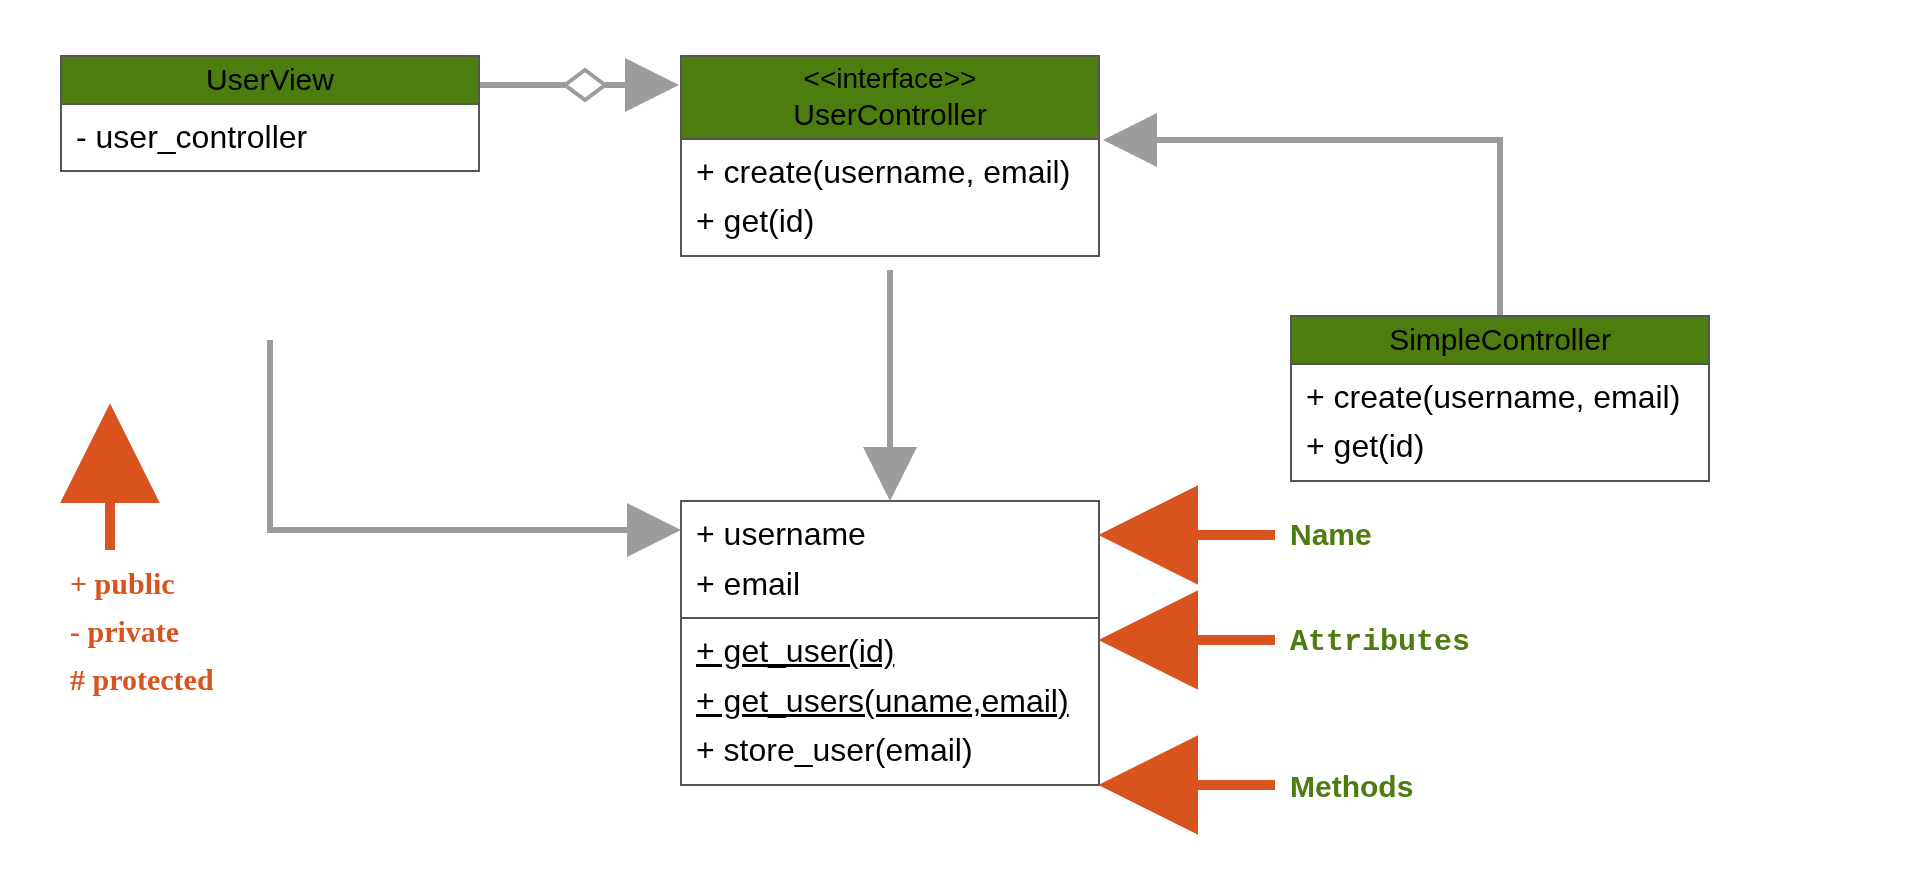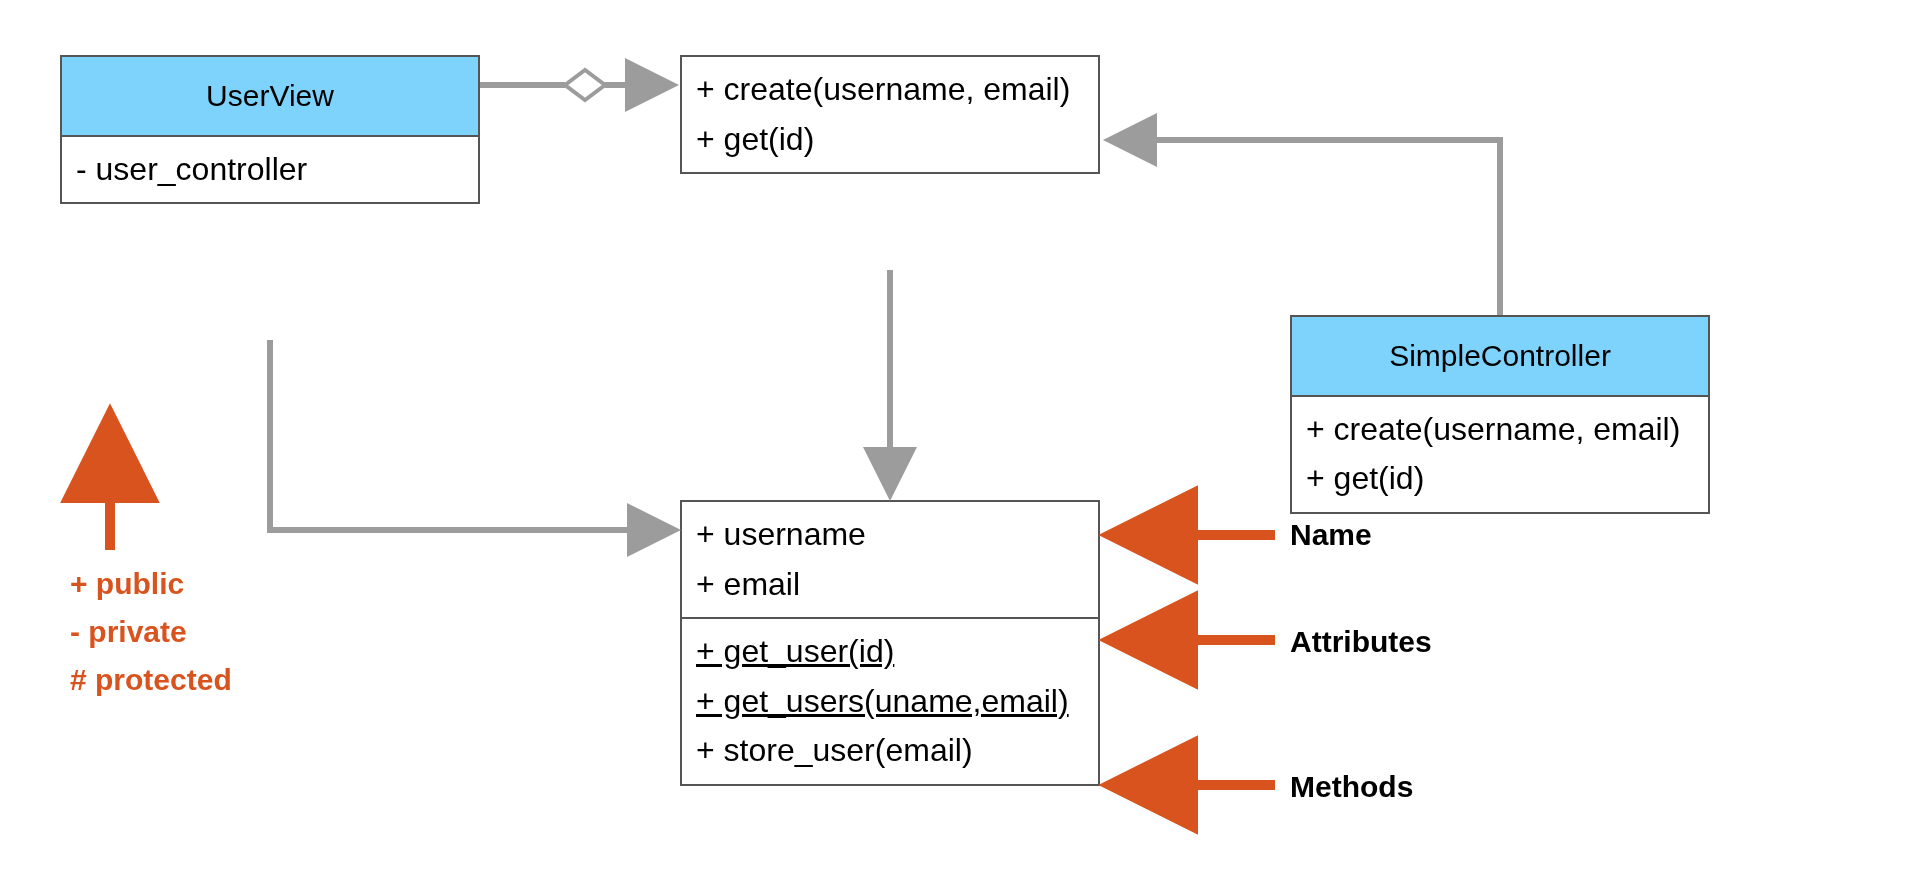--- a/index.html
+++ b/index.html
@@ -4,49 +4,49 @@
 <style>
   html,body{margin:0;padding:0;background:#fff;font-family:Arial,Helvetica,sans-serif;}
   .canvas{position:relative;width:1922px;height:884px;}
   .uml{
     position:absolute;
     border:2px solid #555;
     background:#fff;
     box-sizing:border-box;
   }
   .uml .name{
-    background:#7dd3fc;
+    background:#4d7c0f;
     border-bottom:2px solid #555;
     text-align:center;
-    padding:20px 12px;
+    padding:4px 12px;
     font-size:30px;
     line-height:1.25;
   }
   .uml .name .stereo{display:block;font-size:28px;}
   .uml .section{
     border-bottom:2px solid #555;
     padding:8px 14px;
     font-size:32px;
     line-height:1.55;
     text-align:left;
   }
   .uml .section:last-child{border-bottom:none;}
   .uml .row{white-space:nowrap;}
   .uml .underline{text-decoration:underline;}
   .legend{
     position:absolute;
     color:#d9531e;
-    font-family:Liberation Sans, sans-serif;
+    font-family:Liberation Serif, serif;
     font-size:30px;
     font-weight:bold;
     line-height:1.6;
   }
   .anno{
     position:absolute;
-    color:#000000;
+    color:#4d7c0f;
     font-family:"Comic Sans MS","Comic Sans",cursive,Arial;
     font-size:30px;
     font-weight:bold;
   }
   svg.overlay{position:absolute;left:0;top:0;width:1922px;height:884px;pointer-events:none;}
 </style>
 </head>
 <body>
 
 <div class="canvas">
@@ -54,20 +54,24 @@
   <div class="uml" style="left:60px;top:55px;width:420px;">
     <div class="name">
       <span>UserView</span>
     </div>
     <div class="section">
       <div class="row">- user_controller</div>
     </div>
   </div>
 
   <div class="uml" style="left:680px;top:55px;width:420px;">
+    <div class="name">
+      <span class="stereo">&lt;&lt;interface&gt;&gt;</span>
+      <span>UserController</span>
+    </div>
     <div class="section">
       <div class="row">+ create(username, email)</div>
       <div class="row">+ get(id)</div>
     </div>
   </div>
 
   <div class="uml" style="left:1290px;top:315px;width:420px;">
     <div class="name">
       <span>SimpleController</span>
     </div>
@@ -89,21 +93,21 @@
     </div>
   </div>
 
   <div class="legend" style="left:70px;top:560px;">
     <div>+ public</div>
     <div>- private</div>
     <div># protected</div>
   </div>
 
   <div class="anno" style="left:1290px;top:518px;">Name</div>
-  <div class="anno" style="left:1290px;top:625px;">Attributes</div>
+  <div class="anno" style="left:1290px;top:625px;font-family:Liberation Mono, monospace;">Attributes</div>
   <div class="anno" style="left:1290px;top:770px;">Methods</div>
 
   <svg class="overlay" viewBox="0 0 1922 884">
     <defs>
       <marker id="grey-arrow" viewBox="0 0 12 12" refX="10" refY="6" markerWidth="9" markerHeight="9" orient="auto">
         <path d="M0,0 L12,6 L0,12 Z" fill="#9c9c9c"></path>
       </marker>
       <marker id="orange-arrow" viewBox="0 0 12 12" refX="10" refY="6" markerWidth="10" markerHeight="10" orient="auto">
         <path d="M0,0 L12,6 L0,12 Z" fill="#d9531e"></path>
       </marker>

